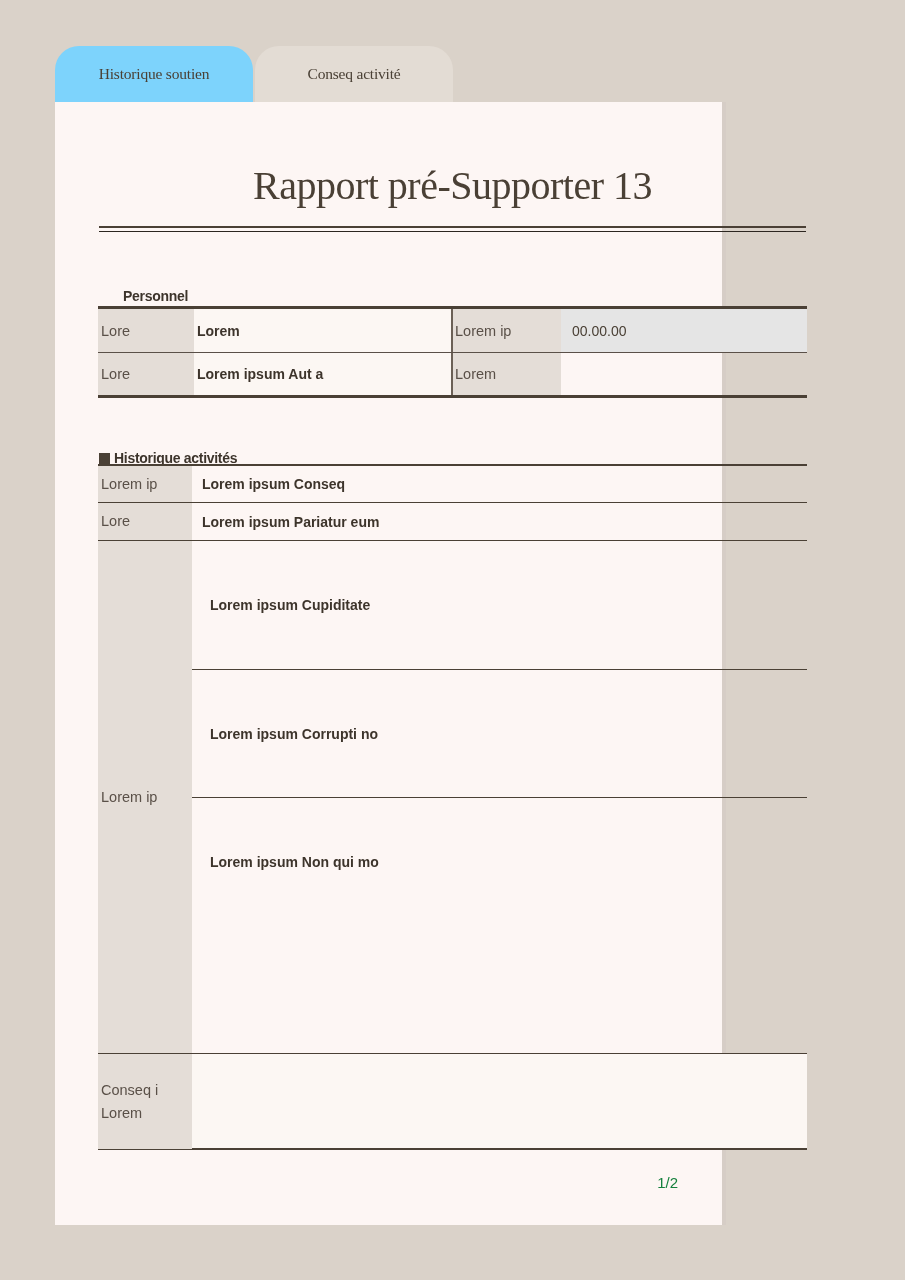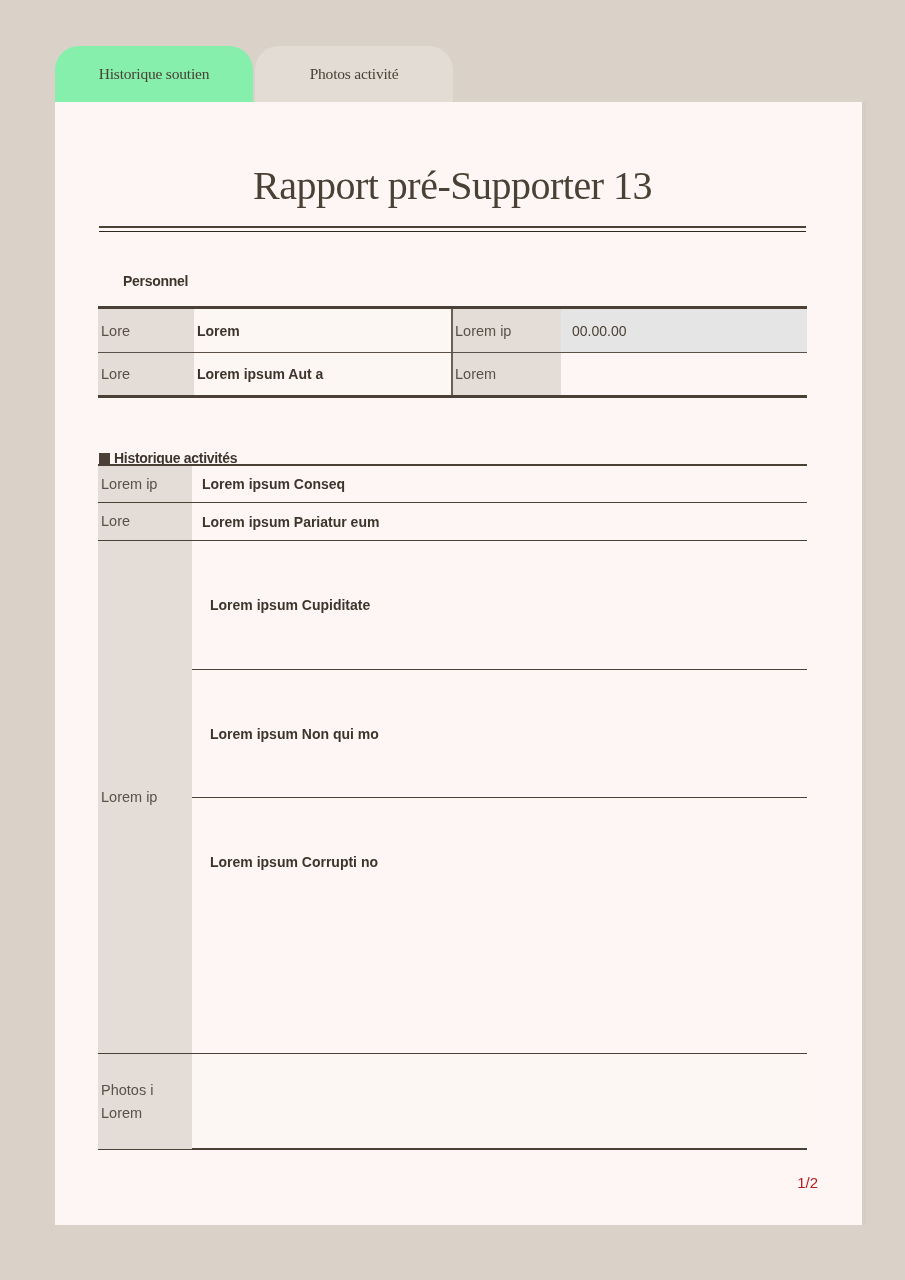--- a/index.html
+++ b/index.html
@@ -2,24 +2,24 @@
 <html><head>
 <meta charset="utf-8">
 <style>
   * { box-sizing: border-box; margin: 0; padding: 0; }
   html, body { width: 905px; height: 1280px; overflow: hidden; }
   body { background: #dad2c9; position: relative; font-family: "Liberation Sans", sans-serif; color: #4a3f35; }
 
   .tabs { position: absolute; left: 55px; top: 46px; height: 56px; display: flex; }
   .tab { width: 198px; height: 56px; border-radius: 24px 24px 0 0; display: flex; align-items: center; justify-content: center;
          font-family: "Liberation Serif", serif; font-size: 15.5px; color: #4a4035; cursor: pointer; letter-spacing: -0.2px; }
-  .tab.active { background: #86efac; }
+  .tab.active { background: #7dd3fc; }
   .tab.inactive { background: #e3dcd4; margin-left: 2px; }
 
-  .page { position: absolute; left: 55px; top: 102px; width: 807px; height: 1123px; background: #fdf6f4;
+  .page { position: absolute; left: 55px; top: 102px; width: 667px; height: 1123px; background: #fdf6f4;
           box-shadow: 4px 0 0 #d6cdc6; }
 
   .title { position: absolute; left: 0; top: 60px; width: 795px; text-align: center;
            font-family: "Liberation Serif", serif; font-size: 40px; color: #4a4035; letter-spacing: -0.5px; }
   .title-rule { position: absolute; left: 44px; top: 124px; width: 707px; height: 6px;
                 border-top: 2px solid #4a4035; border-bottom: 1.5px solid #2c2620; }
 
   .section-label { position: absolute; left: 44px; font-weight: bold; font-size: 14px; color: #3d342b; letter-spacing: -0.3px; }
   .section-label .square { display: inline-block; width: 11px; height: 11px; background: #4a4035; margin-right: 4px; vertical-align: -1px; }
 
@@ -44,35 +44,35 @@
   .r2 { height: 38px; }
   .group { display: flex; border-top: 1px solid #4a4035; }
   .group .al { height: 512px; }
   .group .subs { flex: 1; }
   .sub { height: 128px; display: flex; align-items: center; font-weight: bold; font-size: 14px; color: #3d342b; padding-left: 18px; }
   .sub + .sub { border-top: 1px solid #4a4035; }
   .last { display: flex; border-top: 1px solid #4a4035; height: 95px; }
   .last .al { height: 95px; flex-direction: column; align-items: flex-start; justify-content: center; }
   .last .av { background: #fcf7f3; }
 
-  .pagenum { position: absolute; right: 44px; top: 1072px; font-size: 15px; color: #b91c1c; }
+  .pagenum { position: absolute; right: 44px; top: 1072px; font-size: 15px; color: #15803d; }
 </style>
 </head>
 <body>
 
 <div class="tabs">
   <div class="tab active">Historique soutien</div>
-  <div class="tab inactive">Photos activité</div>
+  <div class="tab inactive">Conseq activité</div>
 </div>
 
 <div class="page">
   <div class="title">Rapport pré-Supporter 13</div>
   <div class="title-rule"></div>
 
-  <div class="section-label" style="top:171px;padding-left:24px;">Personnel</div>
+  <div class="section-label" style="top:186px;padding-left:24px;">Personnel</div>
 
   <div class="ptable">
     <div class="prow">
       <div class="pcell pl pl1">Lore</div>
       <div class="pcell pv1">Lorem</div>
       <div class="pcell pl pl2">Lorem ip</div>
       <div class="pcell pv2">00.00.00</div>
     </div>
     <div class="prow">
       <div class="pcell pl pl1">Lore</div>
@@ -91,27 +91,27 @@
       <div class="av">Lorem ipsum Conseq</div>
     </div>
     <div class="arow r2 bordered">
       <div class="al">Lore</div>
       <div class="av">Lorem ipsum Pariatur eum</div>
     </div>
     <div class="group">
       <div class="al">Lorem ip</div>
       <div class="subs">
         <div class="sub">Lorem ipsum Cupiditate</div>
+        <div class="sub">Lorem ipsum Corrupti no</div>
         <div class="sub">Lorem ipsum Non qui mo</div>
-        <div class="sub">Lorem ipsum Corrupti no</div>
       </div>
     </div>
     <div class="last">
       <div class="al">
-        <span>Photos i</span>
+        <span>Conseq i</span>
         <span>Lorem</span>
       </div>
       <div class="av"></div>
     </div>
   </div>
 
   <div class="pagenum">1/2</div>
 </div>
 
 </body></html>

